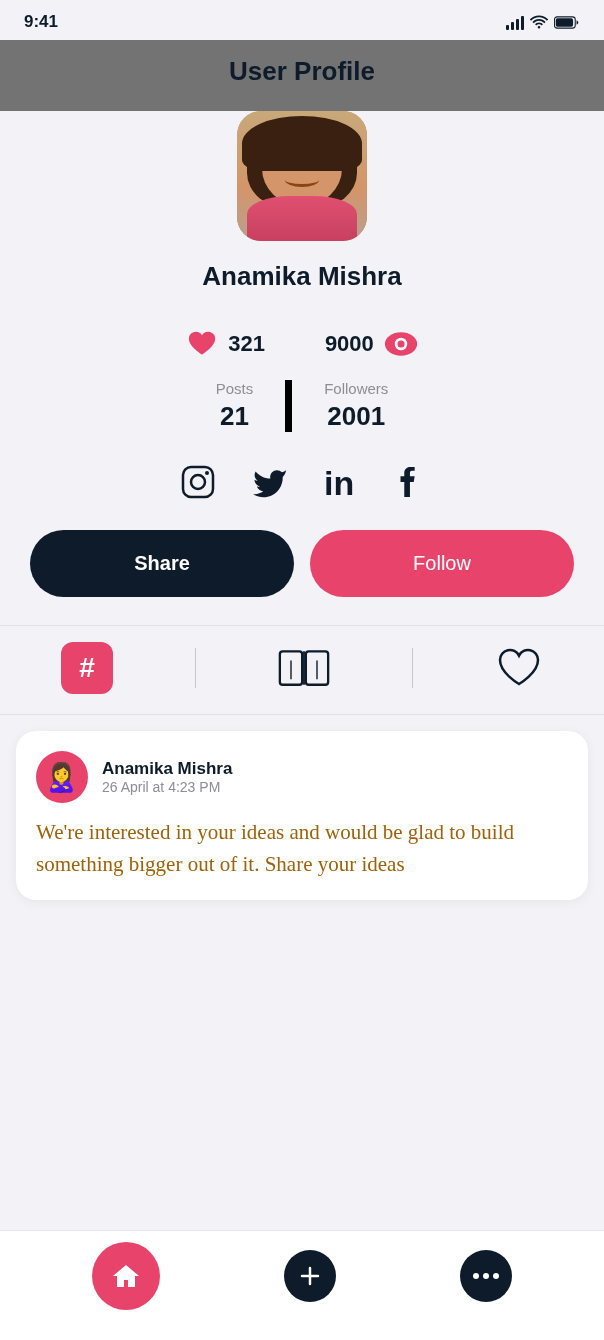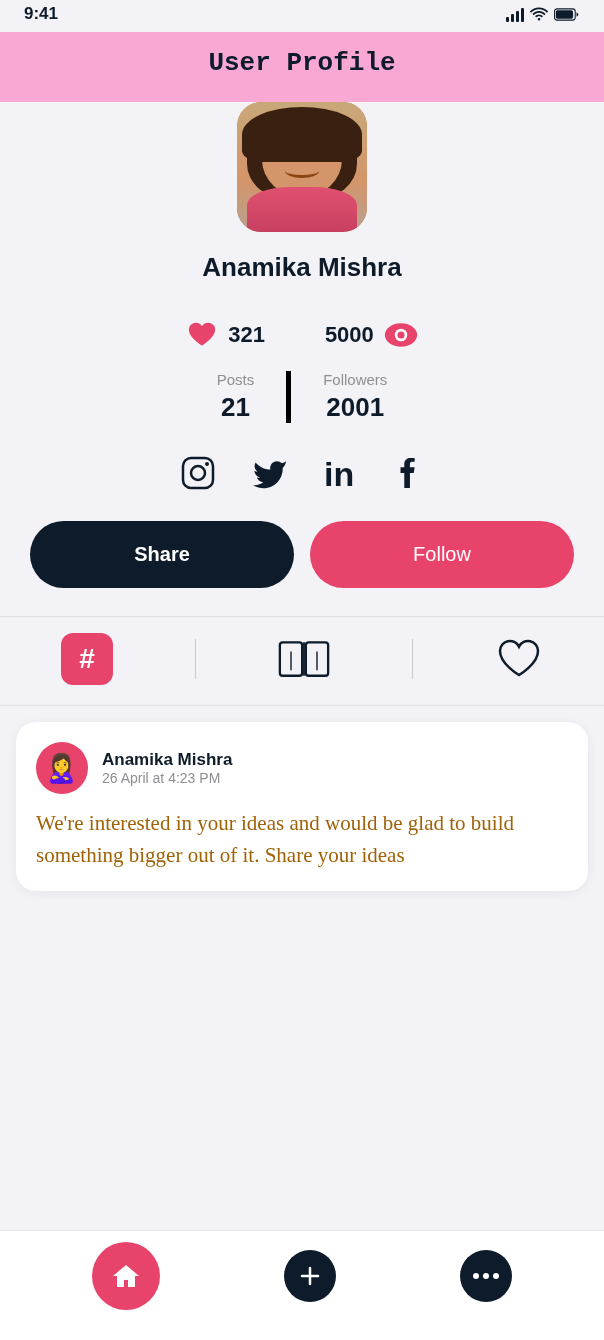--- a/index.html
+++ b/index.html
@@ -12,40 +12,39 @@
       font-family: -apple-system, BlinkMacSystemFont, 'Helvetica Neue', sans-serif;
       position: relative;
       overflow-x: hidden;
     }
 
     
     .status-bar {
       display: flex;
       justify-content: space-between;
       align-items: center;
-      padding: 4px 24px 8px;
+      padding: 12px 24px 8px;
       background: #f2f2f7;
     }
     .status-time {
       font-size: 17px;
       font-weight: 600;
       color: #0d1b2a;
     }
     .status-icons {
       display: flex;
       align-items: center;
       gap: 6px;
     }
 
     
     .page-header {
       text-align: center;
       padding: 16px 0 24px;
-      background: #f9a8d4;
-      font-family: Liberation Mono, monospace;
+      background: #737373;
     }
     .page-title {
       font-size: 26px;
       font-weight: 800;
       color: #0d1b2a;
     }
 
     
     .avatar-wrap {
       display: flex;
@@ -172,21 +171,21 @@
     .metrics-row {
       display: flex;
       justify-content: center;
       align-items: center;
       gap: 0;
       padding: 0 0 24px;
     }
     .metric-item {
       text-align: center;
       padding: 0 32px;
-      border-right: 5px solid #000000;
+      border-right: 7px solid #000000;
     }
     .metric-item:last-child {
       border-right: none;
     }
     .metric-label {
       font-size: 15px;
       color: #8e8e93;
       margin-bottom: 4px;
     }
     .metric-value {
@@ -434,21 +433,21 @@
 </div>
 
 <div class="stats-row">
   <div class="stat-item">
     <svg class="heart-icon-svg" viewBox="0 0 36 32" fill="none" xmlns="http://www.w3.org/2000/svg">
       <path d="M18 28S3 19 3 10a8 8 0 0115-3.9A8 8 0 0133 10c0 9-15 18-15 18z" fill="#e8436a"></path>
     </svg>
     <span class="stat-count">321</span>
   </div>
   <div class="stat-item">
-    <span class="stat-count">5000</span>
+    <span class="stat-count">9000</span>
     <svg class="eye-icon-svg" viewBox="0 0 38 28" fill="none" xmlns="http://www.w3.org/2000/svg">
       <ellipse cx="19" cy="14" rx="18" ry="13" fill="#e8436a"></ellipse>
       <circle cx="19" cy="14" r="7" fill="white"></circle>
       <circle cx="19" cy="14" r="4" fill="#e8436a"></circle>
     </svg>
   </div>
 </div>
 
 <div class="metrics-row">
   <div class="metric-item">

